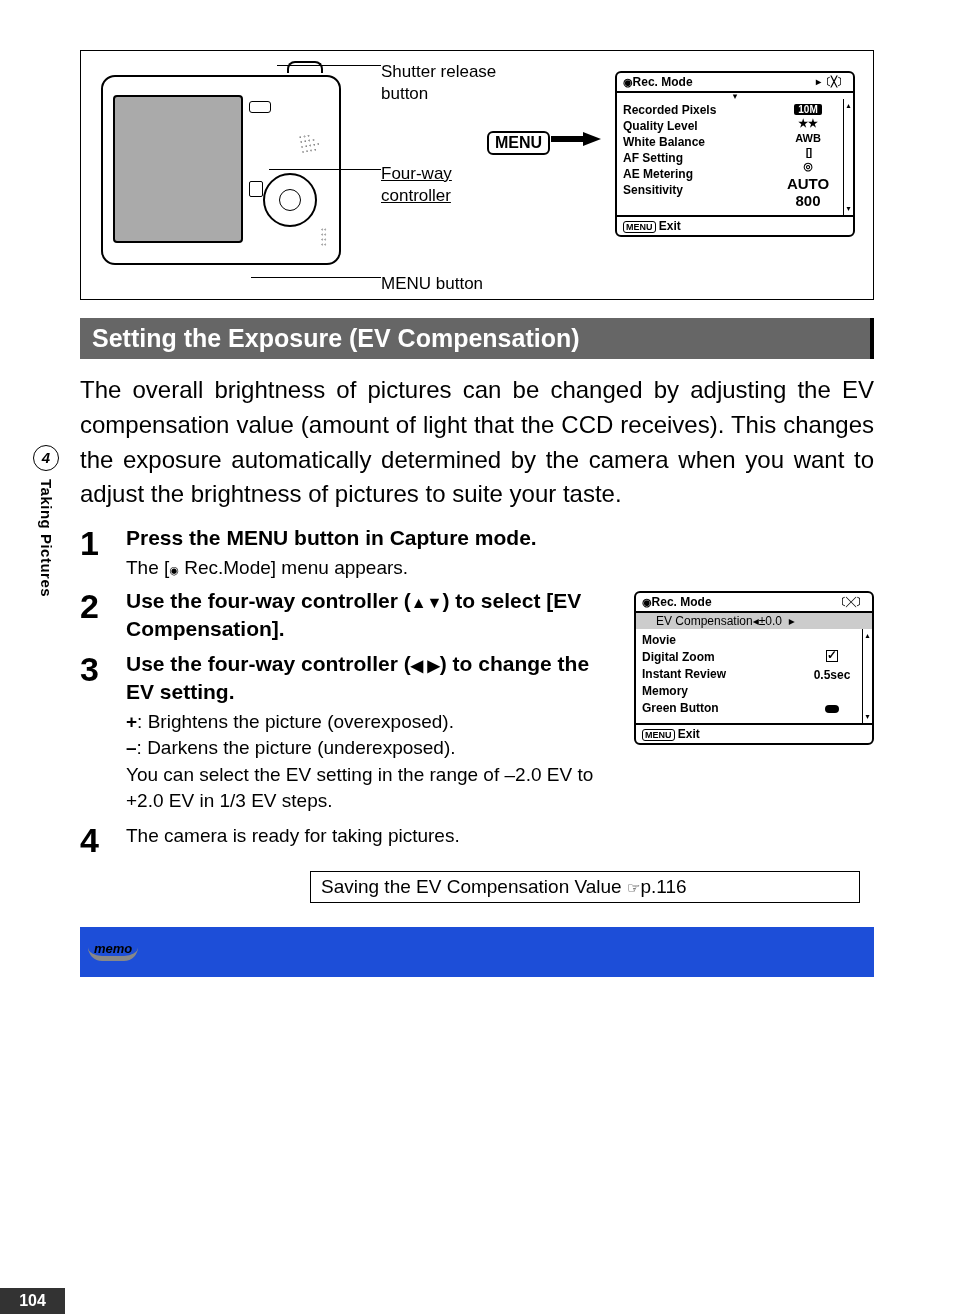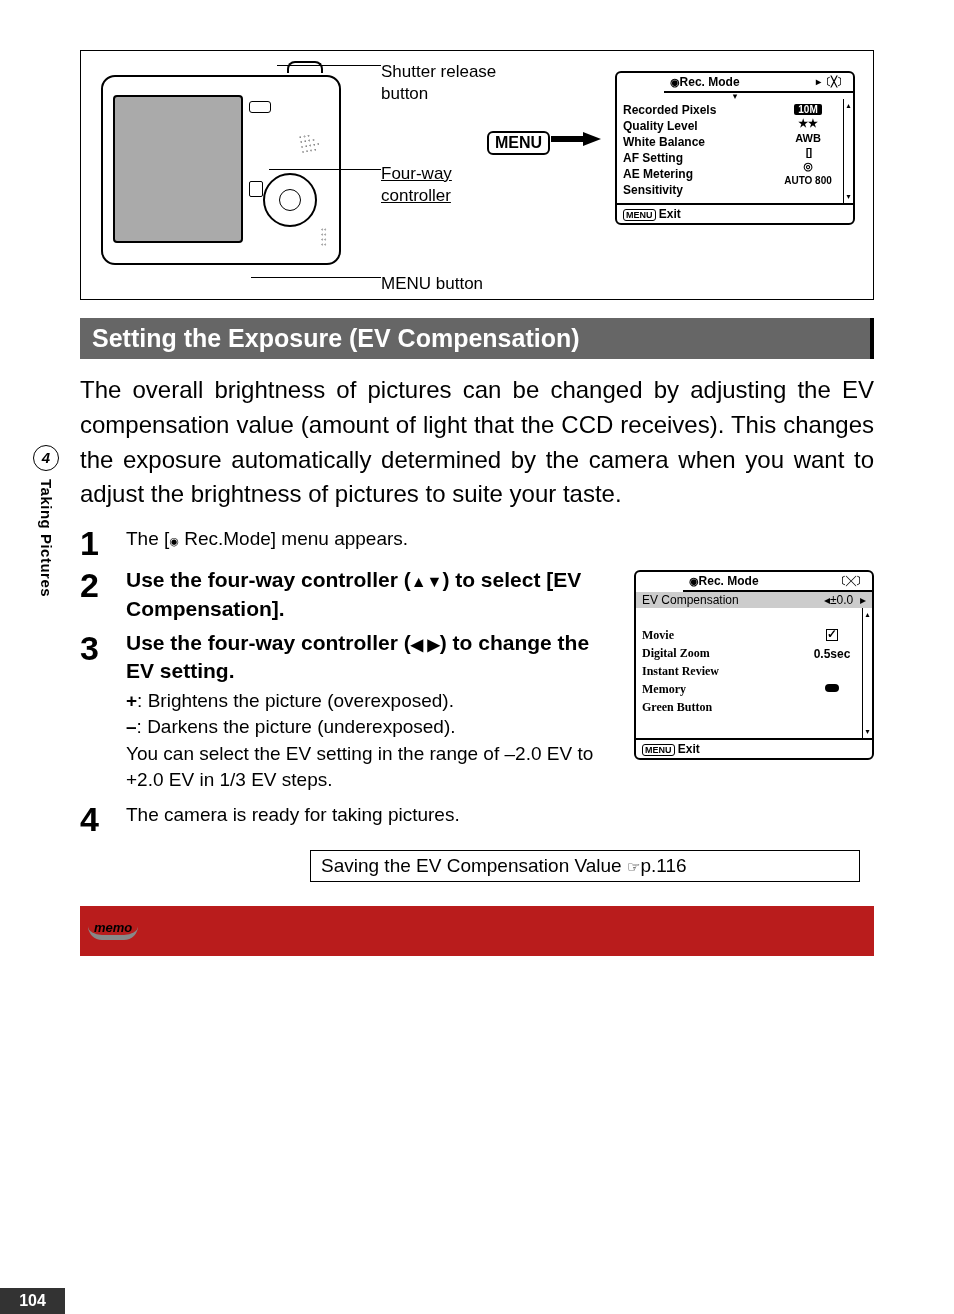--- a/index.html
+++ b/index.html
@@ -172,21 +172,20 @@
     width: 240px;
     font-size:12px;
     background:#fff;
     overflow:hidden;
   }
   .lcd-top {
     display:flex; justify-content:space-between; align-items:center;
     border-bottom:2px solid #000;
     padding:2px 6px;
     font-weight:bold;
-    margin-left:47px;
   }
   .lcd-body { display:flex; }
   .lcd-left { flex:1; padding:4px 6px; font-weight:bold; }
   .lcd-left div { margin-bottom:2px; }
   .lcd-right { width:70px; padding:4px 4px; text-align:left; font-weight:bold; font-size:11px;}
   .lcd-right div { margin-bottom:2px; text-align:center;}
   .pill { background:#000;color:#fff;padding:0 4px;border-radius:2px;font-size:10px;text-align:center;}
   .bracket { letter-spacing:-2px;}
   .lcd-foot {
     border-top:2px solid #000; padding:2px 6px; font-weight:bold;
@@ -224,39 +223,39 @@
   .step-sub { font-size:19px; line-height:1.4; margin-top:2px;}
   .tri-sym { font-size:16px; }
 
   .step23-wrap {
     display:flex; gap:16px; align-items:flex-start;
   }
   .step23-left { flex:1; }
 
   
   .lcd-small { margin-top:4px; width:240px;}
-  .hl-row { background:#ccc; display:flex; justify-content:space-between; padding:1px 6px;}
-  .lcd-left2 { flex:1; padding:20px 6px; font-weight:bold;font-family:Liberation Serif, serif;}
+  .hl-row { background:#ccc; display:flex; padding:1px 20px;}
+  .lcd-left2 { flex:1; padding:4px 6px; font-weight:bold;}
   .lcd-left2 div{margin-bottom:3px;}
   .lcd-right2 { width:60px; padding:4px 4px; font-weight:bold; text-align:center;}
   .lcd-right2 div{margin-bottom:3px;}
   .cb{ border:1px solid #000; width:12px;height:12px;display:inline-block;position:relative;}
   .cb::after{content:"✓";position:absolute;left:0;top:-3px;font-size:12px;}
   .dot{ width:14px;height:8px;border-radius:4px;background:#000;display:inline-block;}
 
   
   .link-box {
     border:1px solid #000; font-size:19px;
     padding:4px 10px; margin: 14px 14px 0 230px;
   }
   .pointer { font-size:15px;}
 
   
   .memo {
-    background:#b91c1c; padding:14px 25px 14px 80px;
+    background:#1d4ed8; padding:14px 25px 14px 80px;
     margin-top:24px; font-size:20px;
     position:relative; min-height:50px;text-decoration:underline;
   }
   .memo-icon{
     position:absolute; left:8px; top:12px;
     font-style:italic; font-size:13px; font-weight:bold;
     border-bottom:5px solid #888; border-radius:0 0 14px 14px;
     padding:2px 6px 0 6px;
   }
   .cam-ico{font-size:11px;}
@@ -320,41 +319,42 @@
             <div>AF Setting</div>
             <div>AE Metering</div>
             <div>Sensitivity</div>
           </div>
           <div class="lcd-right">
             <div><span class="pill">10M</span></div>
             <div>★★</div>
             <div>AWB</div>
             <div class="bracket">[   ]</div>
             <div>◎</div>
-            <div style="font-size:10px;">AUTO 800</div>
+            <div style="font-size:15px;">AUTO 800</div>
           </div>
           <div class="lcd-scroll">
               <span class="tri">▴</span>
               <span class="tri">▾</span>
             </div>
         </div>
         <div class="lcd-foot"><span class="mbtn">MENU</span> <span>Exit</span></div>
       </div>
     </div>
   </div>
 
   <div class="heading-bar">Setting the Exposure (EV Compensation)</div>
 
   <div class="intro">The overall brightness of pictures can be changed by adjusting the EV compensation value (amount of light that the CCD receives). This changes the exposure automatically determined by the camera when you want to adjust the brightness of pictures to suite your taste.</div>
 
   <div class="steps">
 
     <div class="step">
       <div class="step-num">1</div>
       <div class="step-body">
+        <div class="step-title">Press the MENU button in Capture mode.</div>
         <div class="step-sub">
           <span>The [</span><span class="cam-ico">◉</span><span> Rec.Mode] menu appears.</span>
         </div>
       </div>
     </div>
 
     <div class="step23-wrap">
       <div class="step23-left">
 
         <div class="step">

